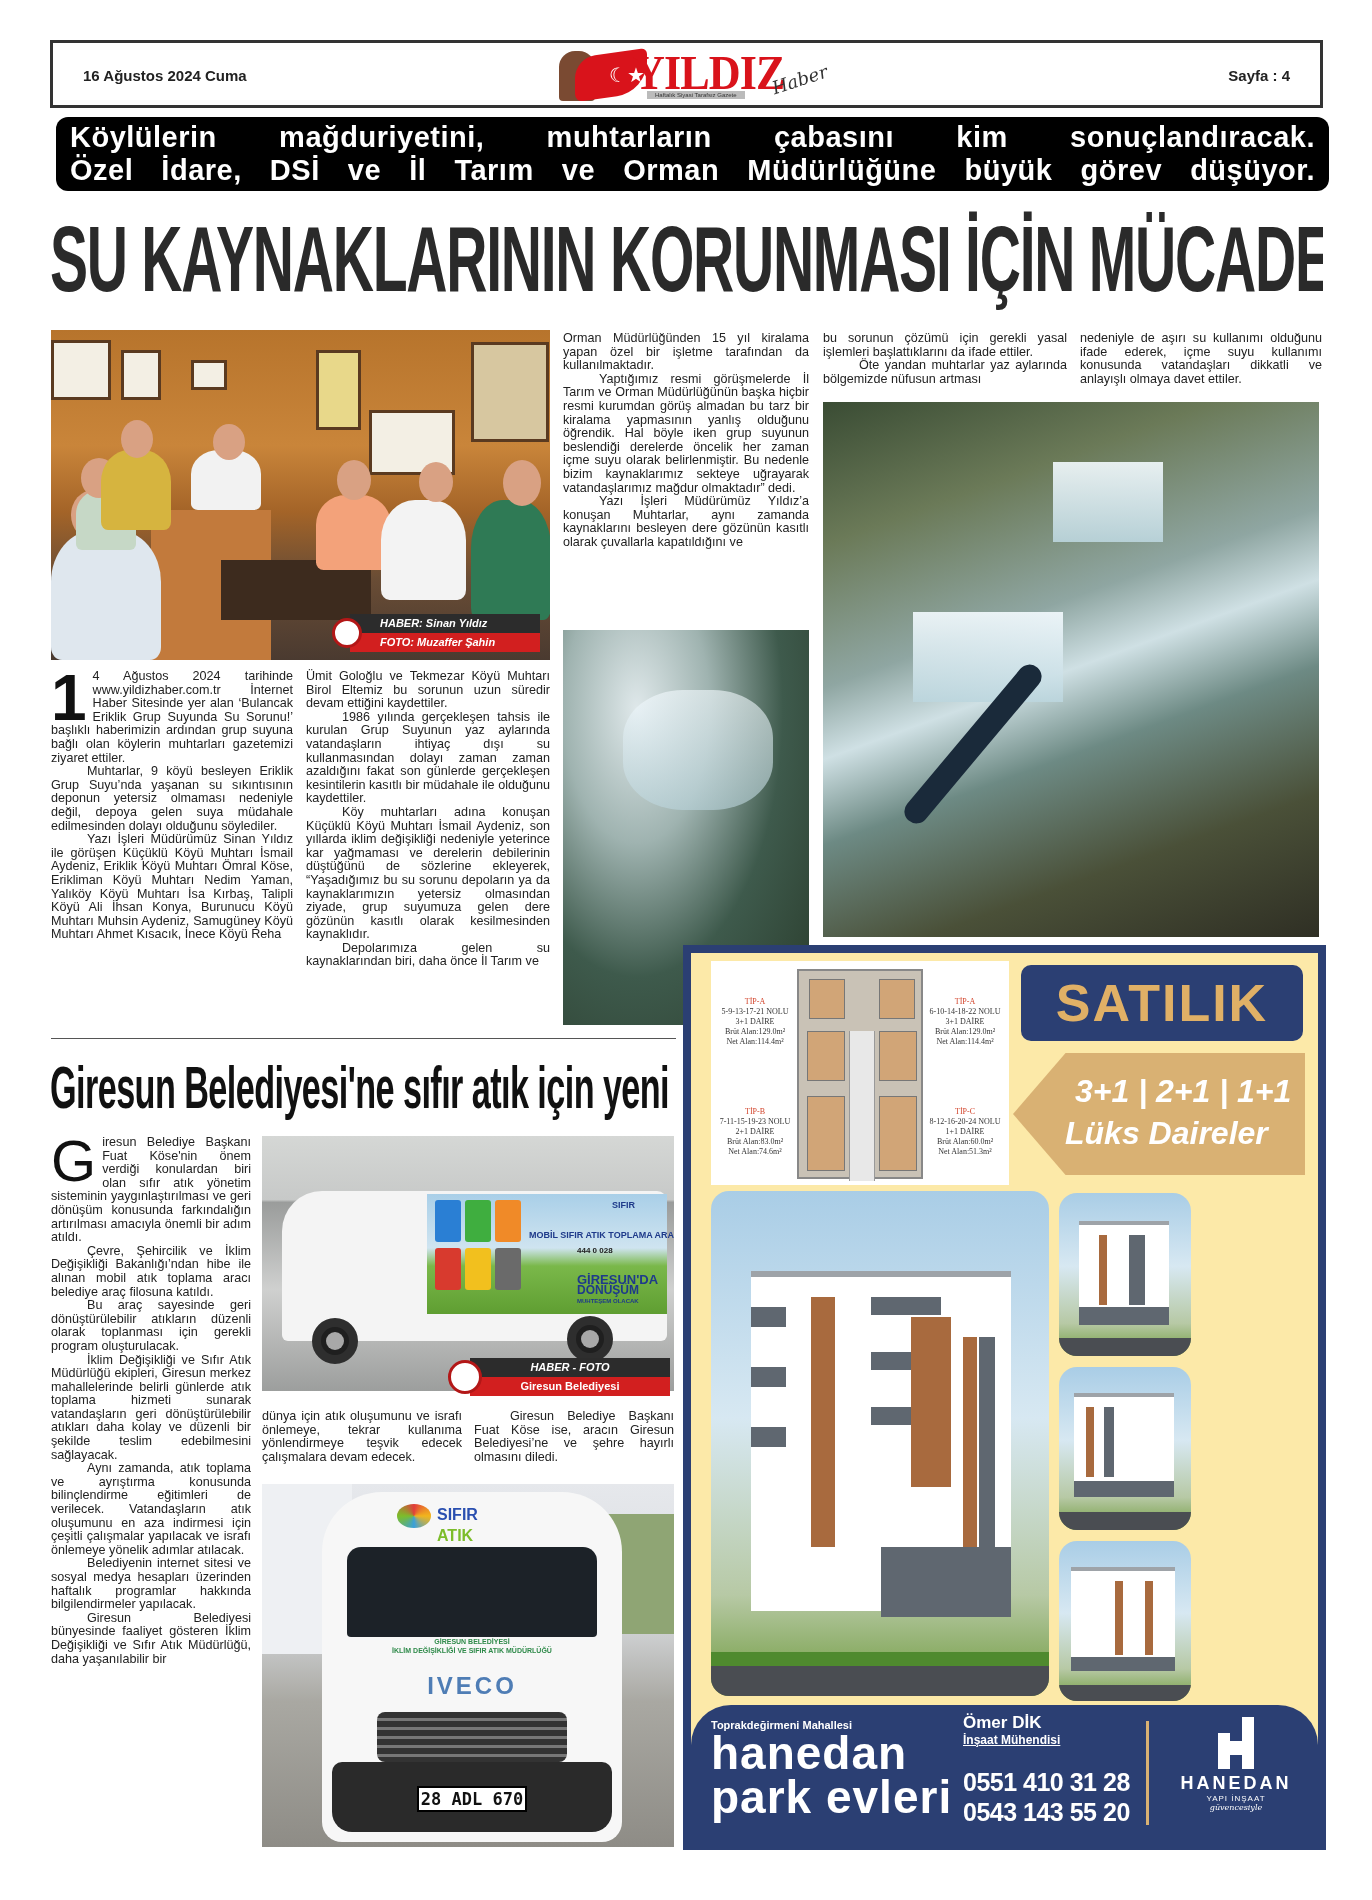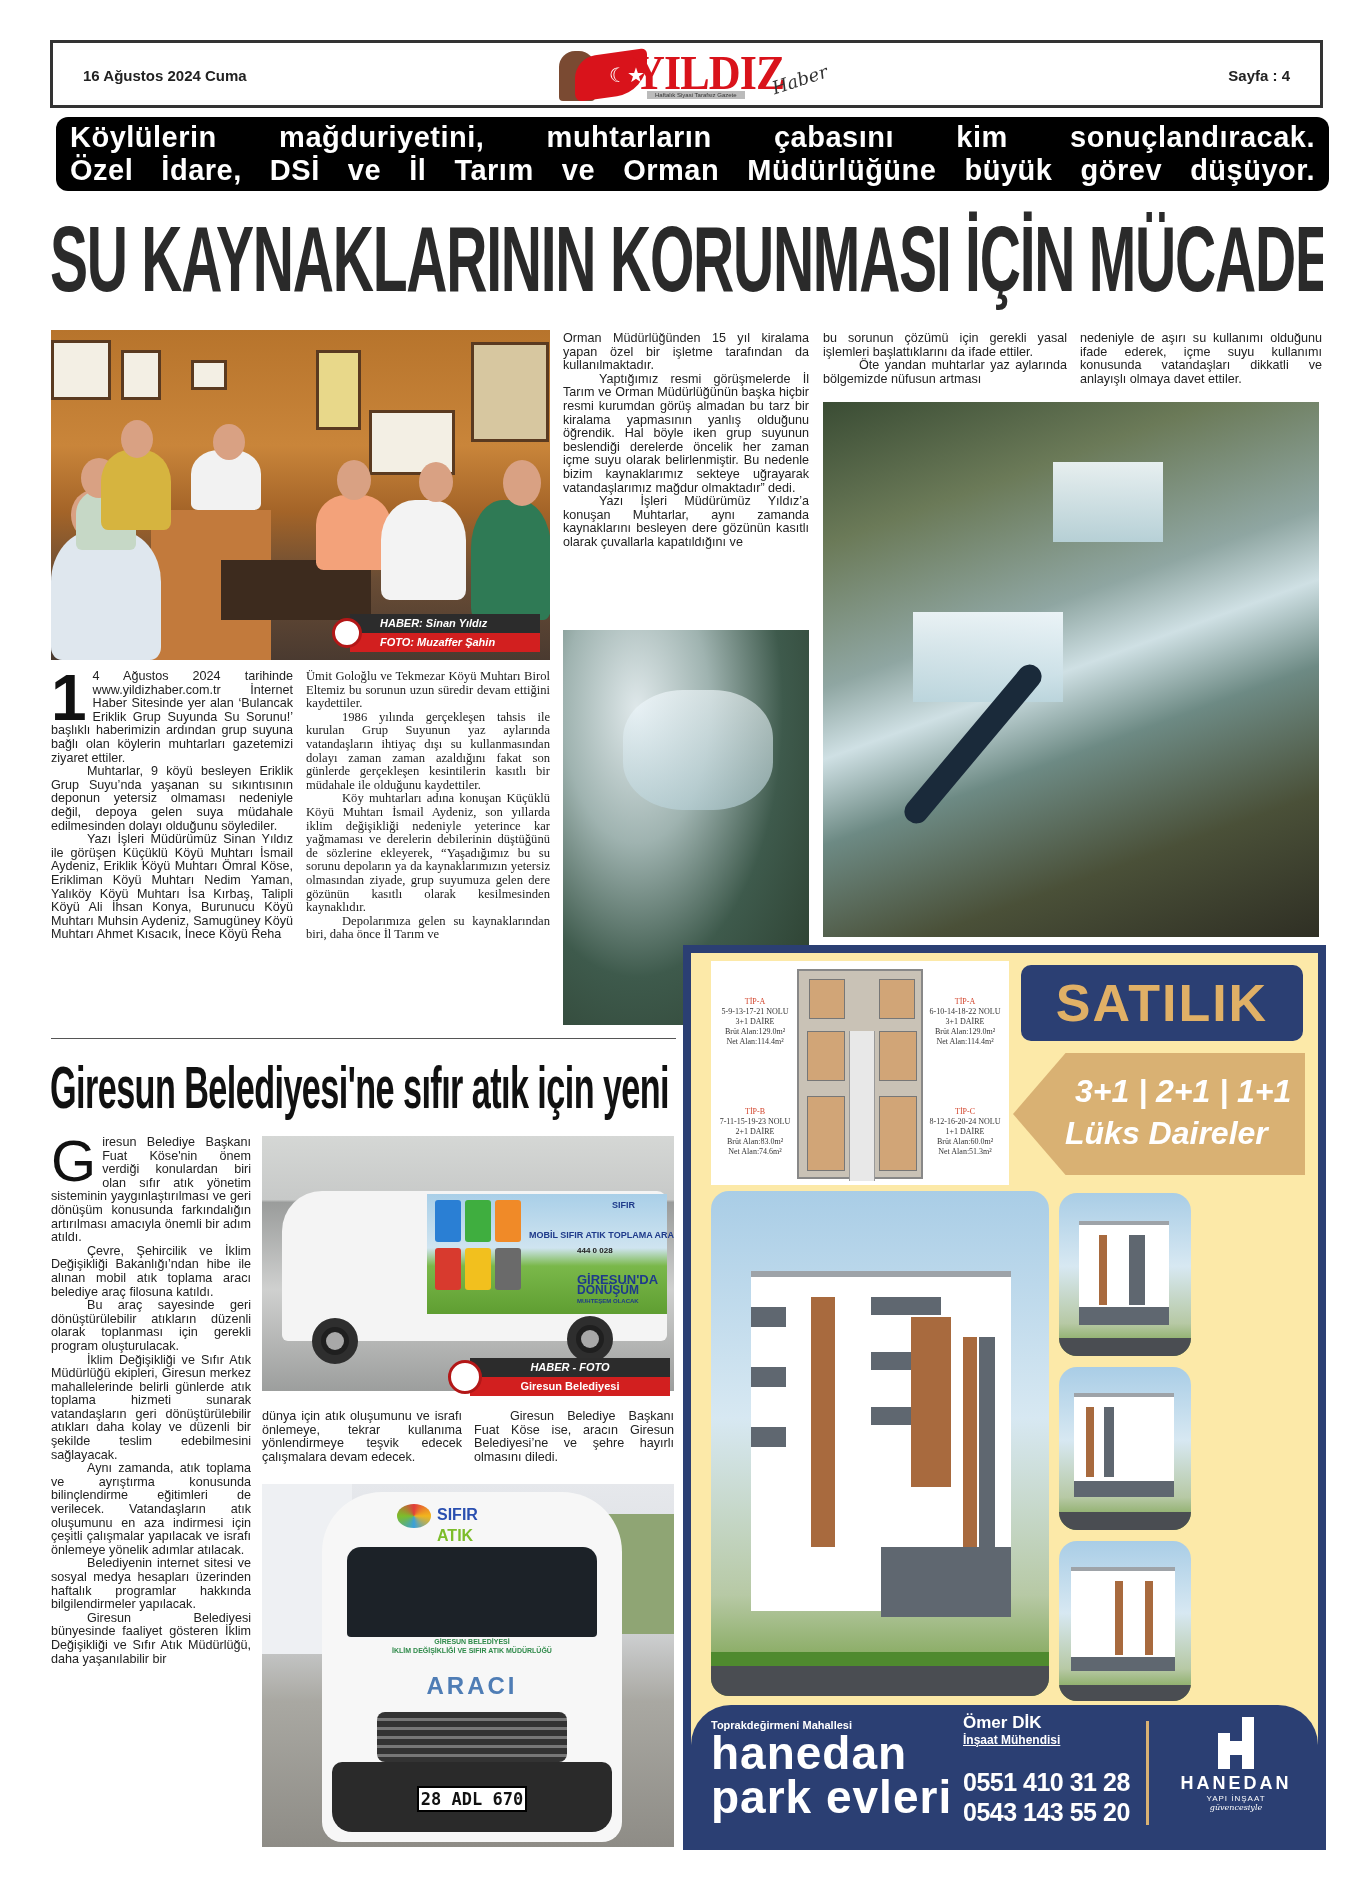--- a/index.html
+++ b/index.html
@@ -183,21 +183,21 @@
     <div class="row2">FOTO: Muzaffer Şahin</div>
   </div>
 </div>
 
 <div class="col" style="left:51px;top:670px;width:242px;">
   <span class="dropcap">1</span>
   <p>4 Ağustos 2024 tarihinde www.yildizhaber.com.tr İnternet Haber Sitesinde yer alan ‘Bulancak Eriklik Grup Suyunda Su Sorunu!’ başlıklı haberimizin ardından grup suyuna bağlı olan köylerin muhtarları gazetemizi ziyaret ettiler.</p>
   <p class="ind">Muhtarlar, 9 köyü besleyen Eriklik Grup Suyu’nda yaşanan su sıkıntısının deponun yetersiz olmaması nedeniyle değil, depoya gelen suya müdahale edilmesinden dolayı olduğunu söylediler.</p>
   <p class="ind">Yazı İşleri Müdürümüz Sinan Yıldız ile görüşen Küçüklü Köyü Muhtarı İsmail Aydeniz, Eriklik Köyü Muhtarı Ömral Köse, Erikliman Köyü Muhtarı Nedim Yaman, Yalıköy Köyü Muhtarı İsa Kırbaş, Talipli Köyü Ali İhsan Konya, Burunucu Köyü Muhtarı Muhsin Aydeniz, Samugüney Köyü Muhtarı Ahmet Kısacık, İnece Köyü Reha</p>
 </div>
-<div class="col" style="left:306px;top:670px;width:244px;font-family:Liberation Serif, serif;">
+<div class="col" style="left:306px;top:670px;width:244px;">
   <p>Ümit Goloğlu ve Tekmezar Köyü Muhtarı Birol Eltemiz bu sorunun uzun süredir devam ettiğini kaydettiler.</p>
   <p class="ind">1986 yılında gerçekleşen tahsis ile kurulan Grup Suyunun yaz aylarında vatandaşların ihtiyaç dışı su kullanmasından dolayı zaman zaman azaldığını fakat son günlerde gerçekleşen kesintilerin kasıtlı bir müdahale ile olduğunu kaydettiler.</p>
   <p class="ind">Köy muhtarları adına konuşan Küçüklü Köyü Muhtarı İsmail Aydeniz, son yıllarda iklim değişikliği nedeniyle yeterince kar yağmaması ve derelerin debilerinin düştüğünü de sözlerine ekleyerek, “Yaşadığımız bu su sorunu depoların ya da kaynaklarımızın yetersiz olmasından ziyade, grup suyumuza gelen dere gözünün kasıtlı olarak kesilmesinden kaynaklıdır.</p>
   <p class="ind">Depolarımıza gelen su kaynaklarından biri, daha önce İl Tarım ve</p>
 </div>
 <div class="col" style="left:563px;top:332px;width:246px;">
   <p>Orman Müdürlüğünden 15 yıl kiralama yapan özel bir işletme tarafından da kullanılmaktadır.</p>
   <p class="ind">Yaptığımız resmi görüşmelerde İl Tarım ve Orman Müdürlüğünün başka hiçbir resmi kurumdan görüş almadan bu tarz bir kiralama yapmasının yanlış olduğunu öğrendik. Hal böyle iken grup suyunun beslendiği derelerde öncelik her zaman içme suyu olarak belirlenmiştir. Bu nedenle bizim kaynaklarımız sekteye uğrayarak vatandaşlarımız mağdur olmaktadır” dedi.</p>
   <p class="ind">Yazı İşleri Müdürümüz Yıldız’a konuşan Muhtarlar, aynı zamanda kaynaklarını besleyen dere gözünün kasıtlı olarak çuvallarla kapatıldığını ve</p>
 </div>
@@ -273,21 +273,21 @@
   <div class="van-front">
     <div class="sifir-logo">
       <span class="flower"></span><span>SIFIR</span>
       <div class="atik" style="padding-left:40px;">ATIK</div>
     </div>
     <div class="windshield"></div>
     <div class="hood-text">
       <div>GİRESUN BELEDİYESİ</div>
       <div>İKLİM DEĞİŞİKLİĞİ VE SIFIR ATIK MÜDÜRLÜĞÜ</div>
     </div>
-    <div class="iveco">ARACI</div>
+    <div class="iveco">IVECO</div>
     <div class="grille"></div>
     <div class="bumper"></div>
     <div class="plate">28 ADL 670</div>
   </div>
 </div>
 
 <div class="ad">
   <div class="ad-inner">
     <div class="floorplan">
       <div class="fp-building">

